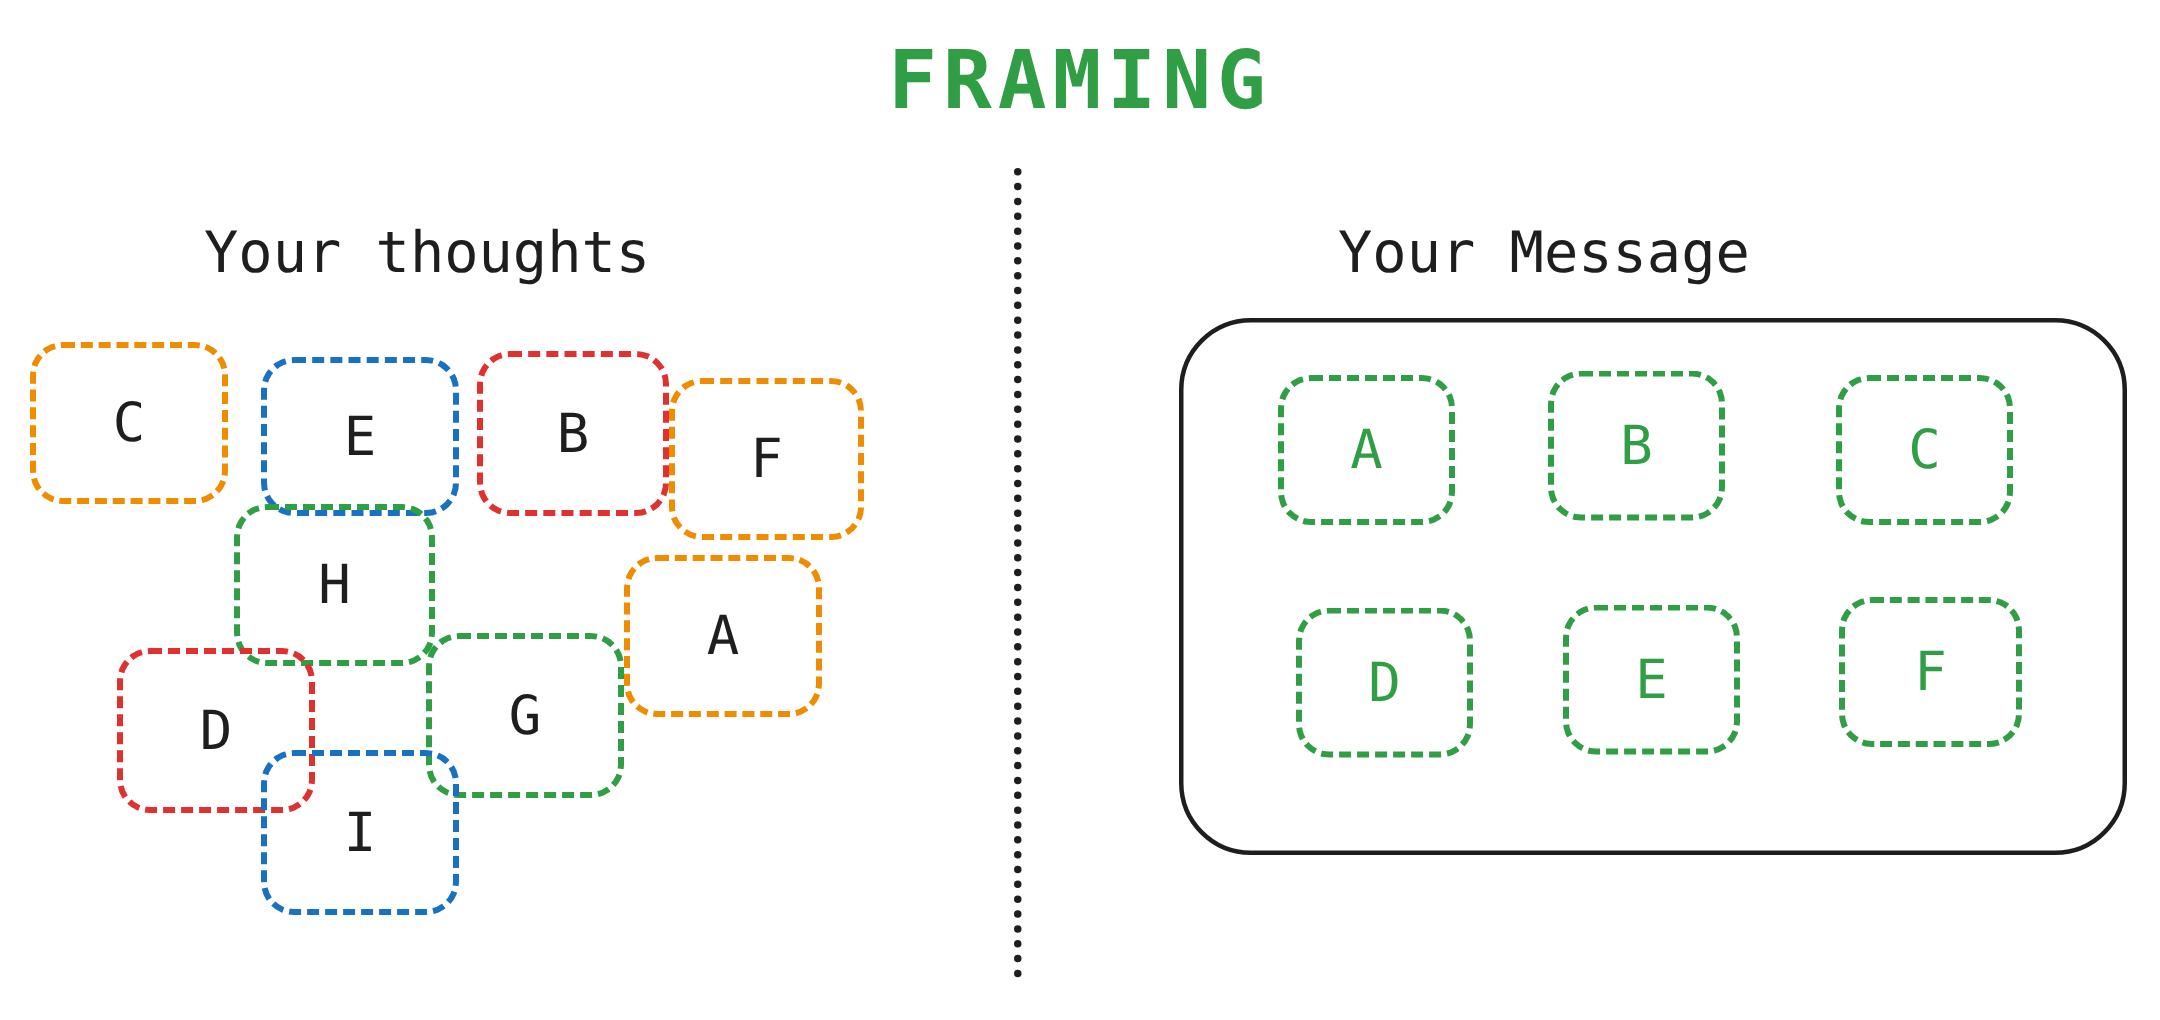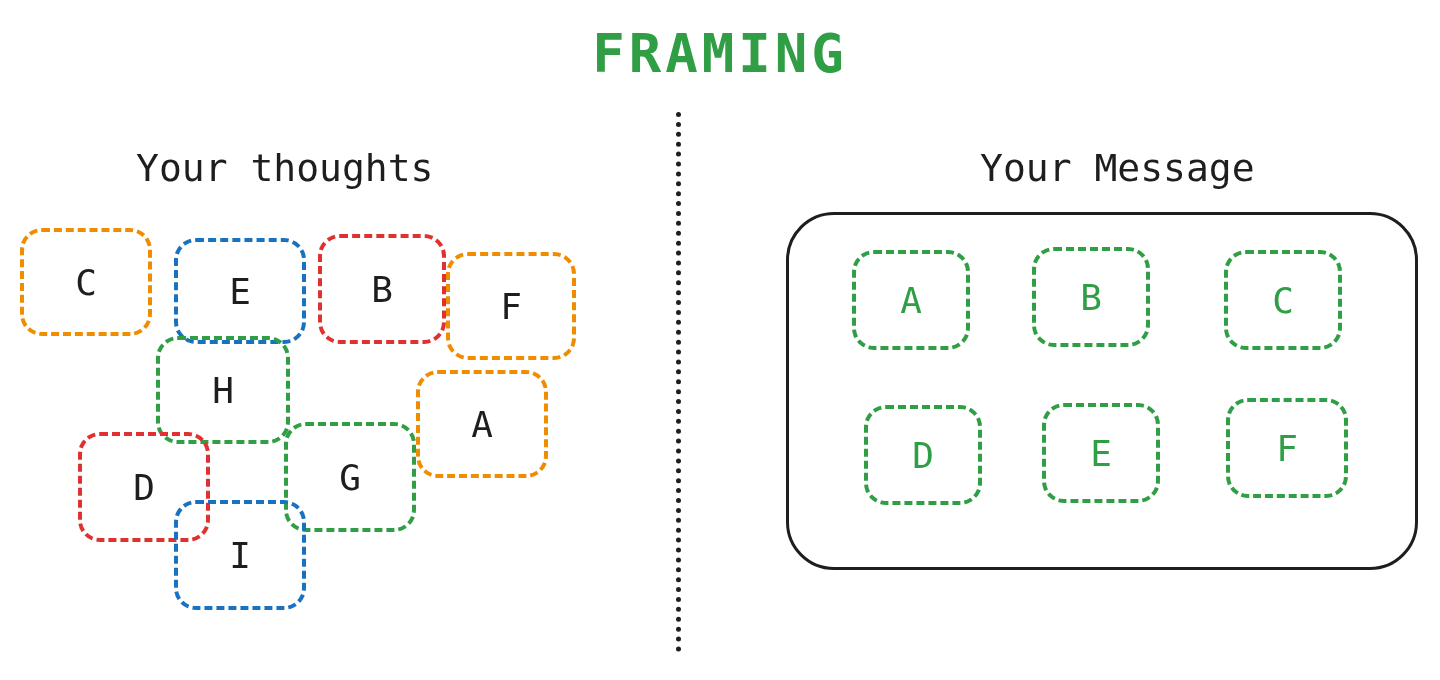--- a/index.html
+++ b/index.html
@@ -10,21 +10,21 @@
   .box{position:absolute;box-sizing:border-box;border:4px dashed;border-radius:22px;display:flex;align-items:center;justify-content:center;font-size:36px;font-family:"DejaVu Sans Mono",monospace;}
   .msg{position:absolute;left:786px;top:212px;width:632px;height:358px;box-sizing:border-box;border:3px solid #1e1e1e;border-radius:48px;}
 </style>
 </head>
 <body>
 
 <div class="title">FRAMING</div>
 <div class="divider"></div>
 
 <div class="heading" style="left:136px;top:146px;">Your thoughts</div>
-<div class="heading" style="left:980px;top:146px;">Your Message</div>
+<div class="heading" style="left:892px;top:146px;">Your Message</div>
 
 <div class="msg"></div>
 
 <div id="left-boxes">
     <div class="box" style="left: 20px; top: 228px; width: 132px; height: 108px; border-color: rgb(240, 140, 0); color: rgb(30, 30, 30);">
       <span>C</span>
     </div>
     <div class="box" style="left: 174px; top: 238px; width: 132px; height: 106px; border-color: rgb(25, 113, 194); color: rgb(30, 30, 30);">
       <span>E</span>
     </div>

